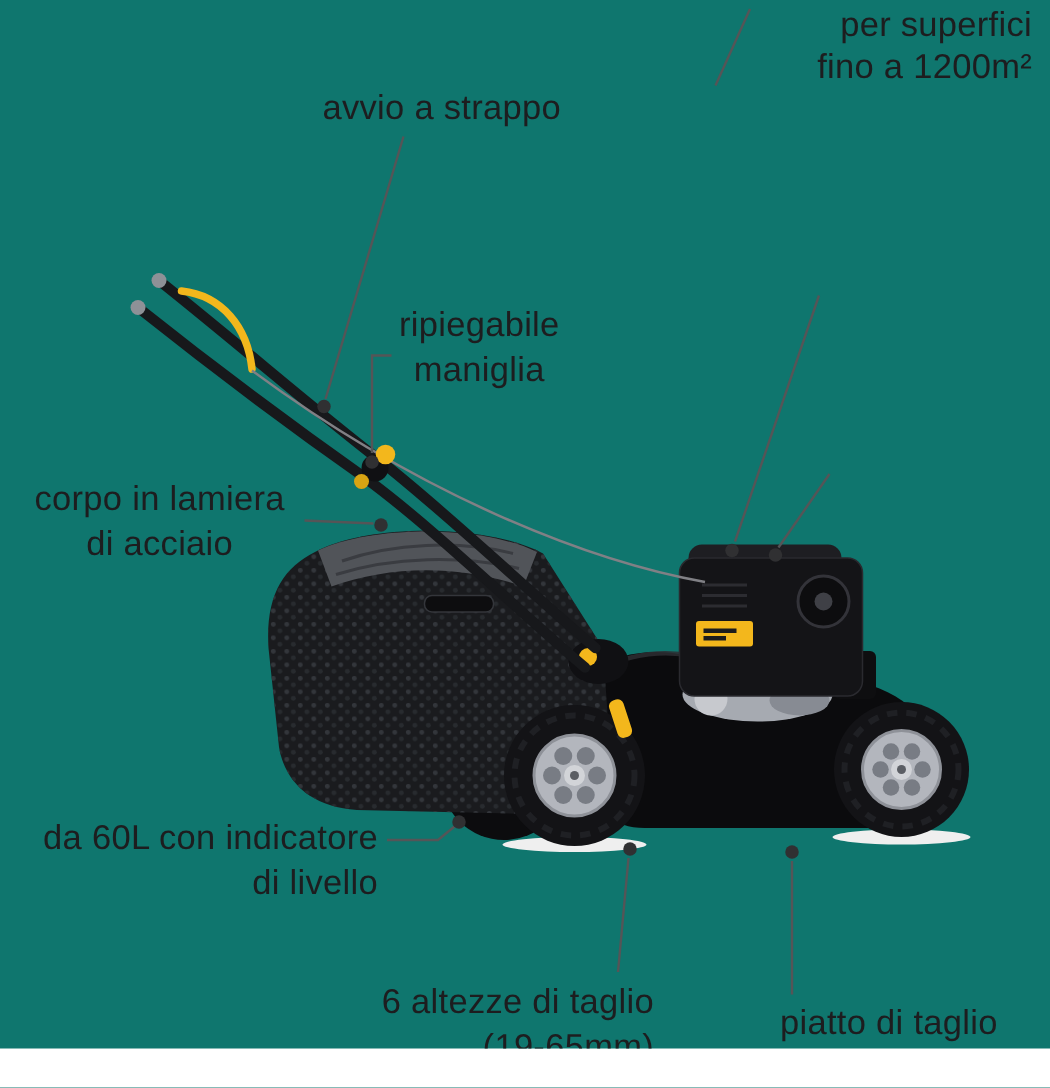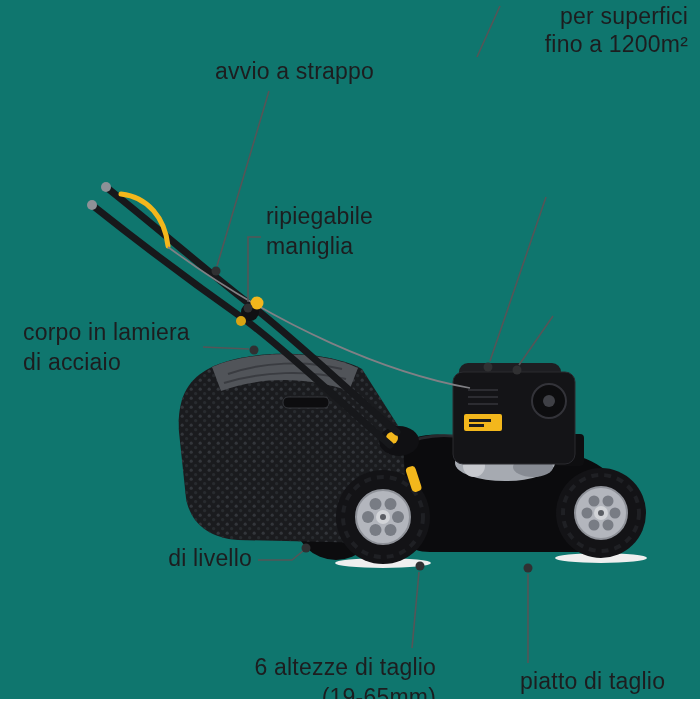--- a/index.html
+++ b/index.html
@@ -10,20 +10,21 @@
     color:#1d1d1f;
   }
   .scene { position:absolute; left:0; top:0; }
   .label {
     position:absolute;
     font-size:23px;
     line-height:30px;
     color:#1d1d1f;
     letter-spacing:0.2px;
     white-space:nowrap;
+    text-align:center;
   }
   .label.right { text-align:right; }
   .label.area  { line-height:28px; }
 </style>
 </head>
 <body>
 
 <div class="page">
 
   <svg class="scene" width="700" height="725" viewBox="0 0 700 725">
@@ -176,20 +177,21 @@
   </div>
 
 
 
   <div class="label" style="left:6px; top:317px;margin-left:17px;">
     <div>corpo in lamiera</div>
     <div>di acciaio</div>
   </div>
 
   <div class="label right" style="right:448px; top:543px;">
+    <div>da 60L con indicatore</div>
     <div>di livello</div>
   </div>
 
   <div class="label right" style="right:264px; top:652px;">
     <div>6 altezze di taglio</div>
     <div>(19-65mm)</div>
   </div>
 
   <div class="label" style="left:520px; top:666px;">
     <div>piatto di taglio</div>

